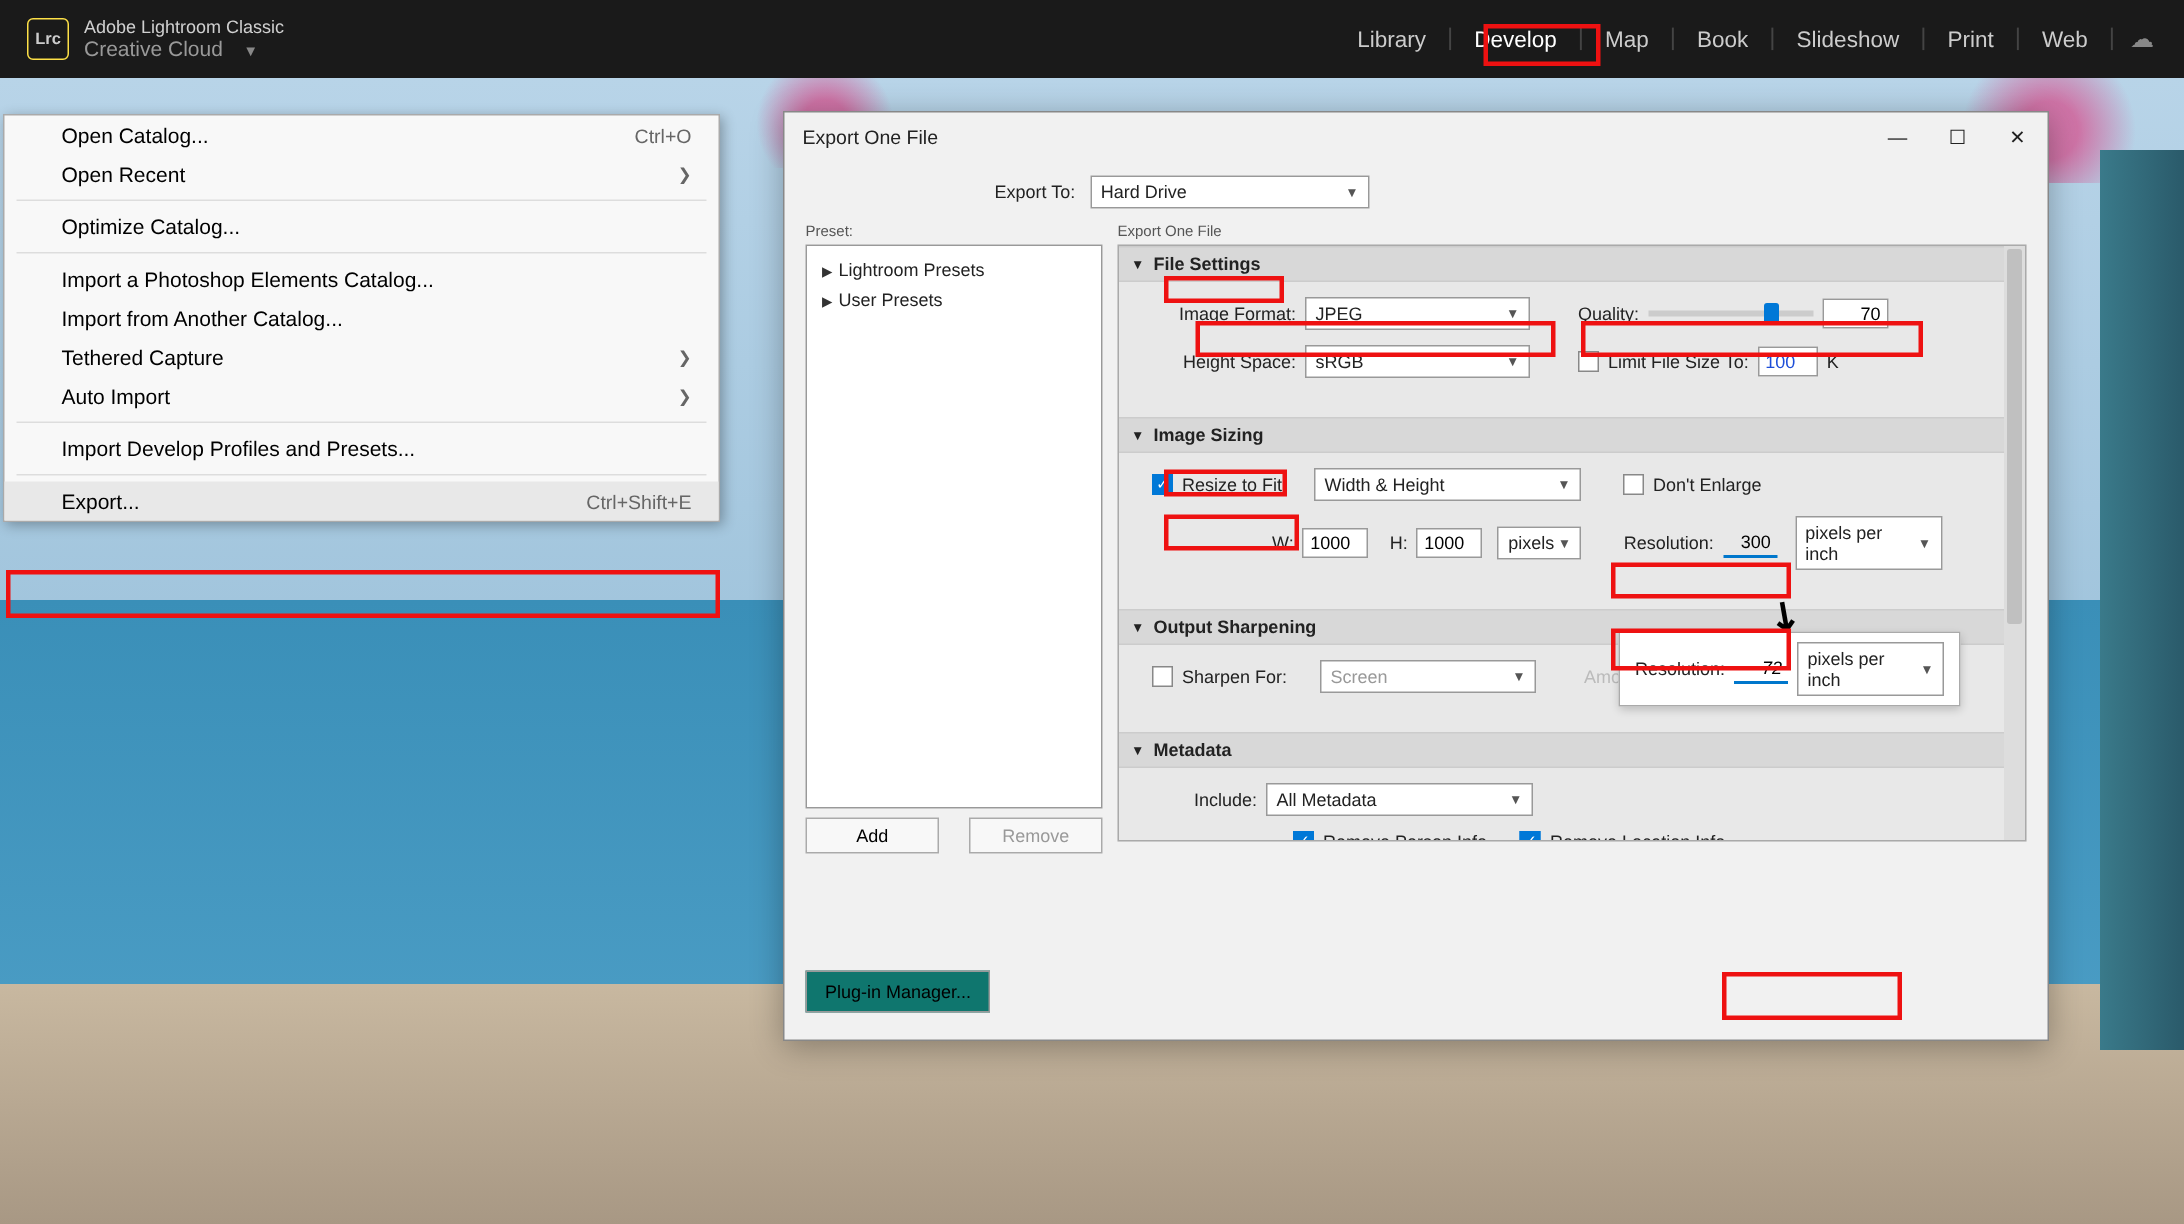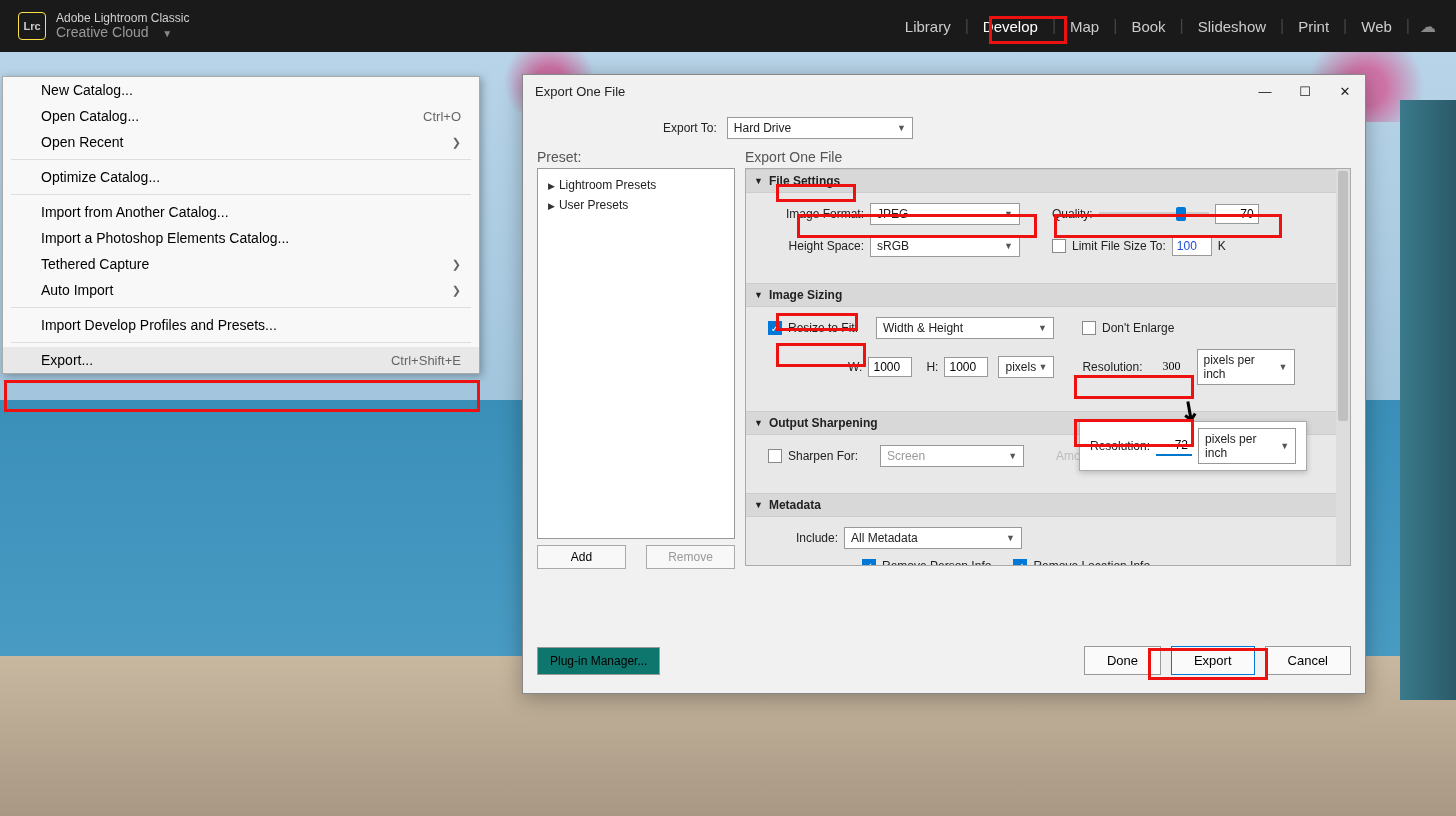--- a/index.html
+++ b/index.html
@@ -34,21 +34,21 @@
 .dialog-titlebar { display: flex; align-items: center; padding: 8px 12px; font-size: 13px; }
 .win-controls { margin-left: auto; display: flex; gap: 24px; font-size: 13px; }
 .win-btn { width: 16px; height: 16px; display: flex; align-items: center; justify-content: center; cursor: pointer; }
 
 .export-to-row { display: flex; align-items: center; padding: 10px 0 10px 140px; gap: 10px; }
 .select-box { background: #fff; border: 1px solid #999; padding: 3px 6px; display: flex; justify-content: space-between; align-items: center; font-size: 12px; }
 .select-arrow { font-size: 9px; color: #555; }
 
 .dialog-body { display: flex; padding: 0 14px; gap: 10px; height: 420px; }
 .preset-col { width: 198px; display: flex; flex-direction: column; }
-.preset-label { font-size: 14px; color: #555; margin-bottom: 3px; }
+.preset-label { font-size: 10px; color: #555; margin-bottom: 3px; }
 .preset-box { flex: 1; background: #fff; border: 1px solid #999; padding: 6px; overflow: auto; }
 .preset-item { padding: 3px 4px; cursor: pointer; font-size: 12px; }
 .preset-tri { font-size: 9px; margin-right: 4px; color: #333; }
 .preset-buttons { display: flex; gap: 20px; margin-top: 6px; }
 .preset-buttons button { flex: 1; padding: 4px; font-size: 12px; background: #f8f8f8; border: 1px solid #aaa; cursor: pointer; }
 .preset-buttons button:last-child { color: #999; }
 
 .settings-col { flex: 1; position: relative; }
 .settings-scroll { height: 398px; overflow-y: hidden; background: #e8e8e8; border: 1px solid #aaa; position: relative; }
 .scrollbar { position: absolute; right: 0; top: 0; bottom: 0; width: 14px; background: #ddd; }
@@ -119,43 +119,39 @@
     <div class="top-nav-item">Web</div>
       <span class="top-nav-sep">|</span>
     <div class="cloud-icon">☁</div>
   </div>
 </div>
 
 <div class="menu-bar">File</div>
 
 <div class="file-dropdown">
   <div class="menu-item">
-      <span>New Catalog...</span>
-      <span></span>
-    </div>
-  <div class="menu-item">
       <span>Open Catalog...</span>
       <span class="menu-shortcut">Ctrl+O</span>
     </div>
   <div class="menu-item">
       <span>Open Recent</span>
       <span class="menu-arrow">❯</span>
     </div>
   <div class="menu-sep"></div>
   <div class="menu-item">
       <span>Optimize Catalog...</span>
       <span></span>
     </div>
   <div class="menu-sep"></div>
   <div class="menu-item">
+      <span>Import a Photoshop Elements Catalog...</span>
+      <span></span>
+    </div>
+  <div class="menu-item">
       <span>Import from Another Catalog...</span>
-      <span></span>
-    </div>
-  <div class="menu-item">
-      <span>Import a Photoshop Elements Catalog...</span>
       <span></span>
     </div>
   <div class="menu-item">
       <span>Tethered Capture</span>
       <span class="menu-arrow">❯</span>
     </div>
   <div class="menu-item">
       <span>Auto Import</span>
       <span class="menu-arrow">❯</span>
     </div>
@@ -260,21 +256,21 @@
             <span class="form-label">W:</span>
             <input class="input-text" style="width: 44px;" value="1000">
             <span class="form-label" style="margin-left:8px">H:</span>
             <input class="input-text" style="width: 44px;" value="1000">
             <div class="select-box" style="width:56px;margin-left:4px">
                 <span>pixels</span>
                 <span class="select-arrow">▼</span>
               </div>
             <span style="width:16px"></span>
             <span class="form-label">Resolution:</span>
-            <input class="input-text blue-under" style="width: 36px; font-family: Liberation Serif, serif;" value="300">
+            <input class="input-text blue-under" style="width: 36px;" value="300">
             <div class="select-box" style="width:98px;margin-left:6px">
                 <span>pixels per inch</span>
                 <span class="select-arrow">▼</span>
               </div>
           </div>
         </div>
 
         <div class="section-header">
           <span class="sh-tri">▼</span>
           <span>Output Sharpening</span>
@@ -322,34 +318,29 @@
         <div class="scrollbar">
             <div class="scroll-thumb"></div>
           </div>
       </div>
     </div>
   </div>
 
   <div class="arrow-ann" style="top:320px; left:656px; transform:rotate(35deg)">↘</div>
   <div class="res-callout" style="top:346px; left:556px;">
     <span class="form-label">Resolution:</span>
-    <input class="input-text blue-under" style="width: 36px;" value="72">
+    <input class="input-text blue-under" style="width: 36px; font-style: italic;" value="72">
     <div class="select-box" style="width:98px">
         <span>pixels per inch</span>
         <span class="select-arrow">▼</span>
       </div>
   </div>
 
   <div class="dialog-footer">
     <button class="plugin-btn">Plug-in Manager...</button>
-    <div class="footer-right">
-      <button class="footer-btn">Done</button>
-      <button class="footer-btn primary">Export</button>
-      <button class="footer-btn">Cancel</button>
-    </div>
   </div>
 </div>
 
 <div class="hl" style="top:16px; left:989px; width:78px; height:28px;"></div>
 <div class="hl" style="top:380px; left:4px; width:476px; height:32px;"></div>
 <div class="hl" style="top:184px; left:776px; width:80px; height:18px;"></div>
 <div class="hl" style="top:214px; left:797px; width:240px; height:24px;"></div>
 <div class="hl" style="top:214px; left:1054px; width:228px; height:24px;"></div>
 <div class="hl" style="top:313px; left:776px; width:82px; height:18px;"></div>
 <div class="hl" style="top:343px; left:776px; width:90px; height:24px;"></div>

